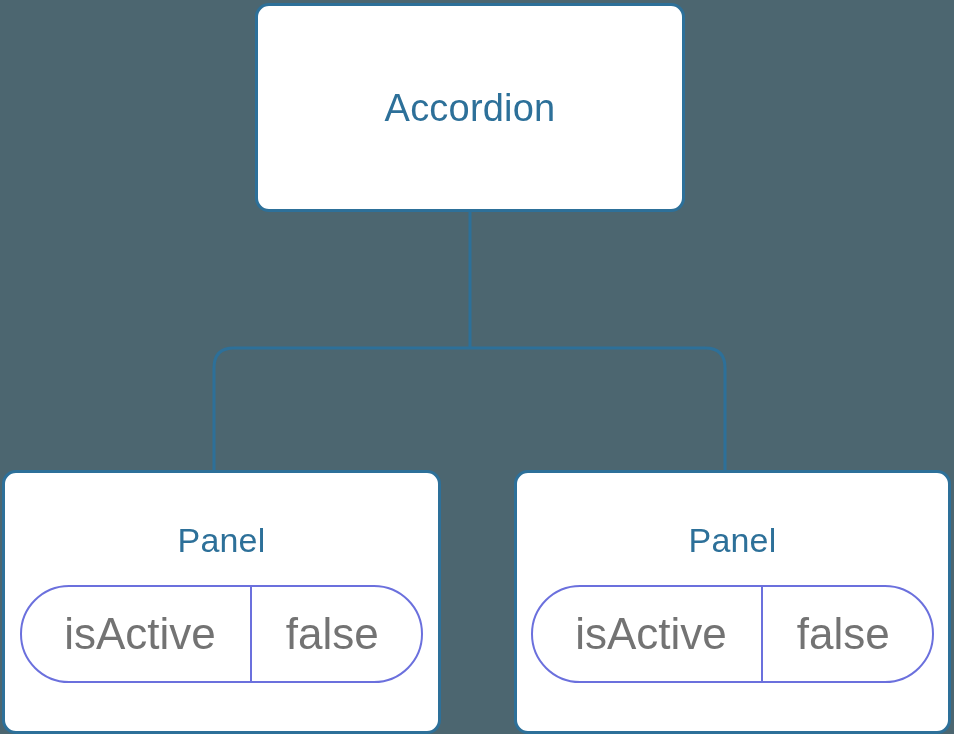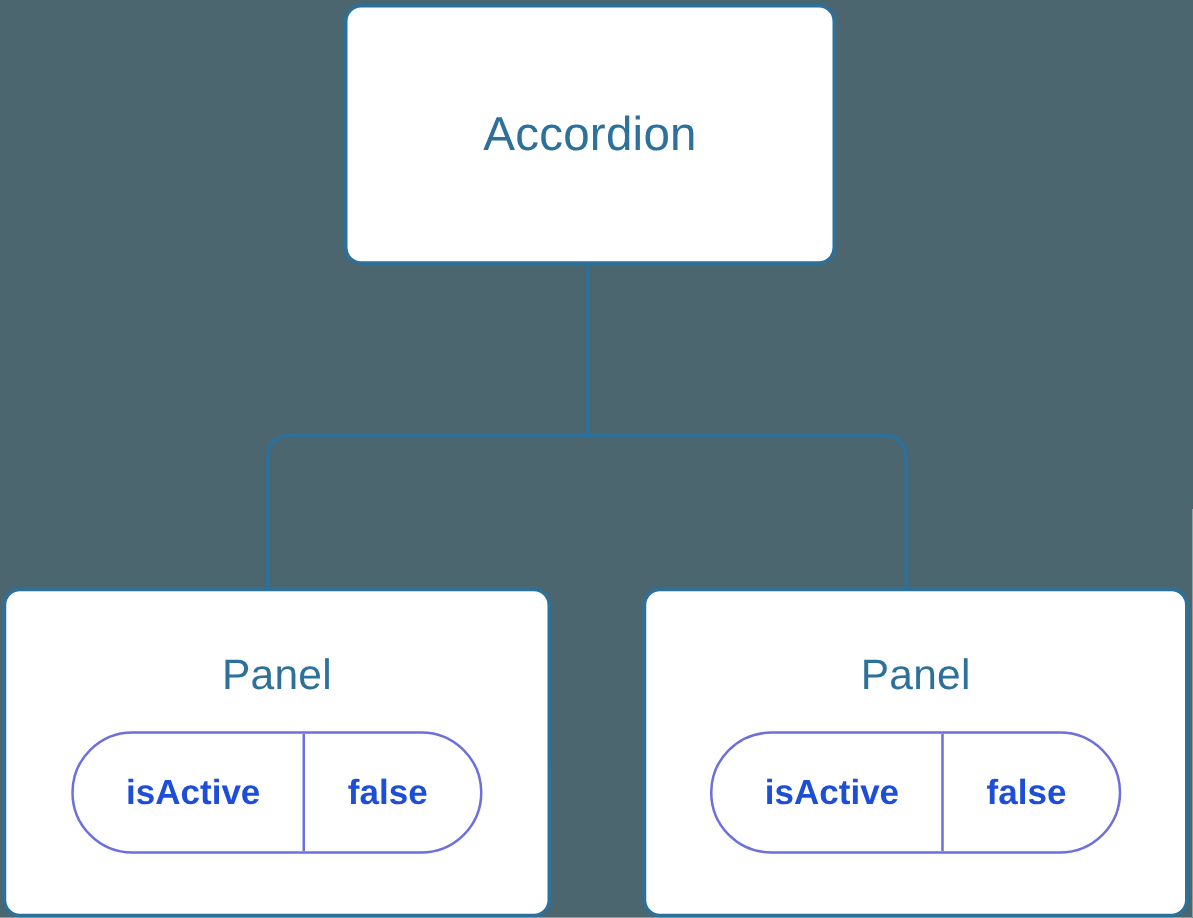--- a/index.html
+++ b/index.html
@@ -39,24 +39,23 @@
     border-radius: 14px;
     z-index: 2;
     display: flex;
     flex-direction: column;
     align-items: center;
   }
 
   .node-root {
     left: 255px;
     top: 3px;
-    width: 394px;
+    width: 430px;
     height: 209px;
     justify-content: center;
-    margin-left: 20px;
   }
 
   
   .node-child-left {
     left: 2px;
     top: 470px;
     width: 439px;
     height: 264px;
     border-radius: 14px 14px 14px 14px;
   }
@@ -96,25 +95,24 @@
     background: transparent;
     height: 98px;
     overflow: hidden;
   }
 
   .pill-key,
   .pill-val {
     display: flex;
     align-items: center;
     justify-content: center;
-    color: #1d4ed8;
-    font-size: 28px;
+    color: #737373;
+    font-size: 44px;
     line-height: 1;
     white-space: nowrap;
-    font-weight: bold;
   }
 
   .pill-key {
     padding: 0 34px 0 42px;
   }
 
   .pill-val {
     padding: 0 42px 0 34px;
     border-left: 2px solid #6b70dd;
     text-align: right;

